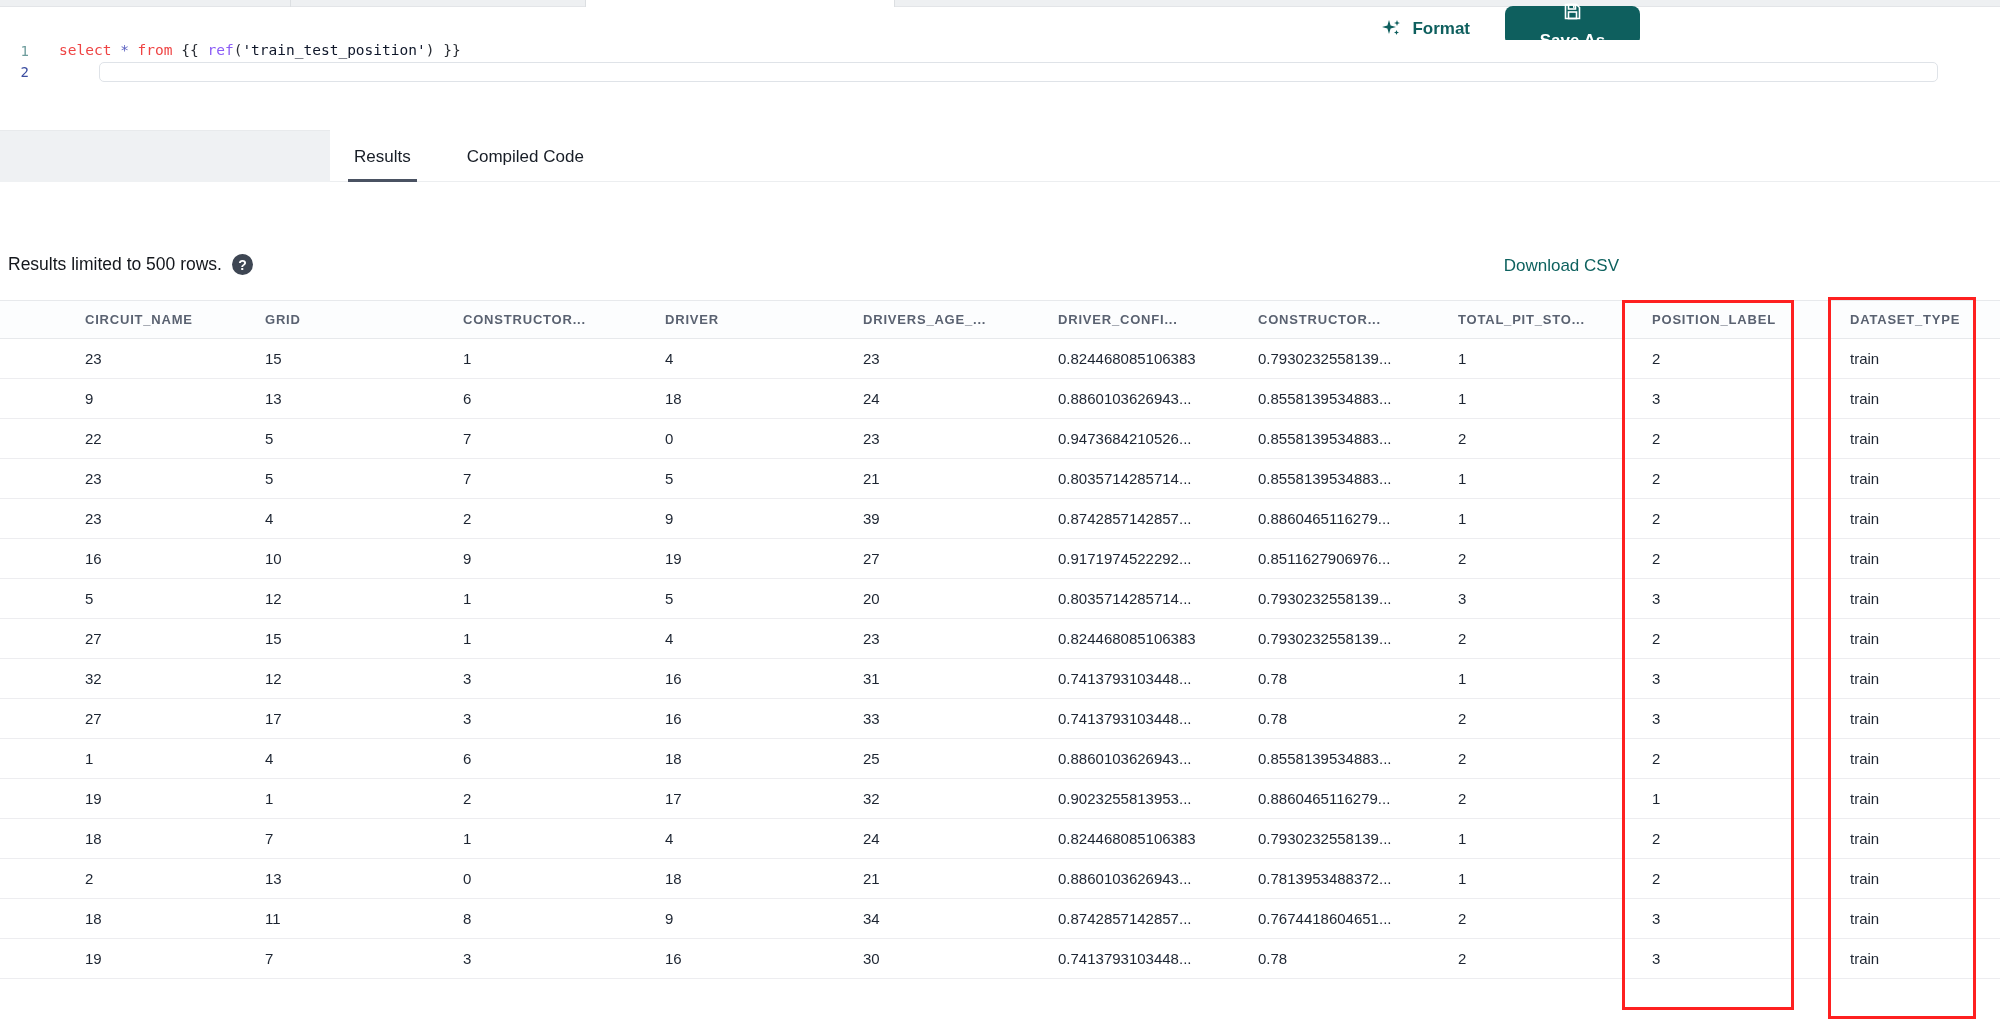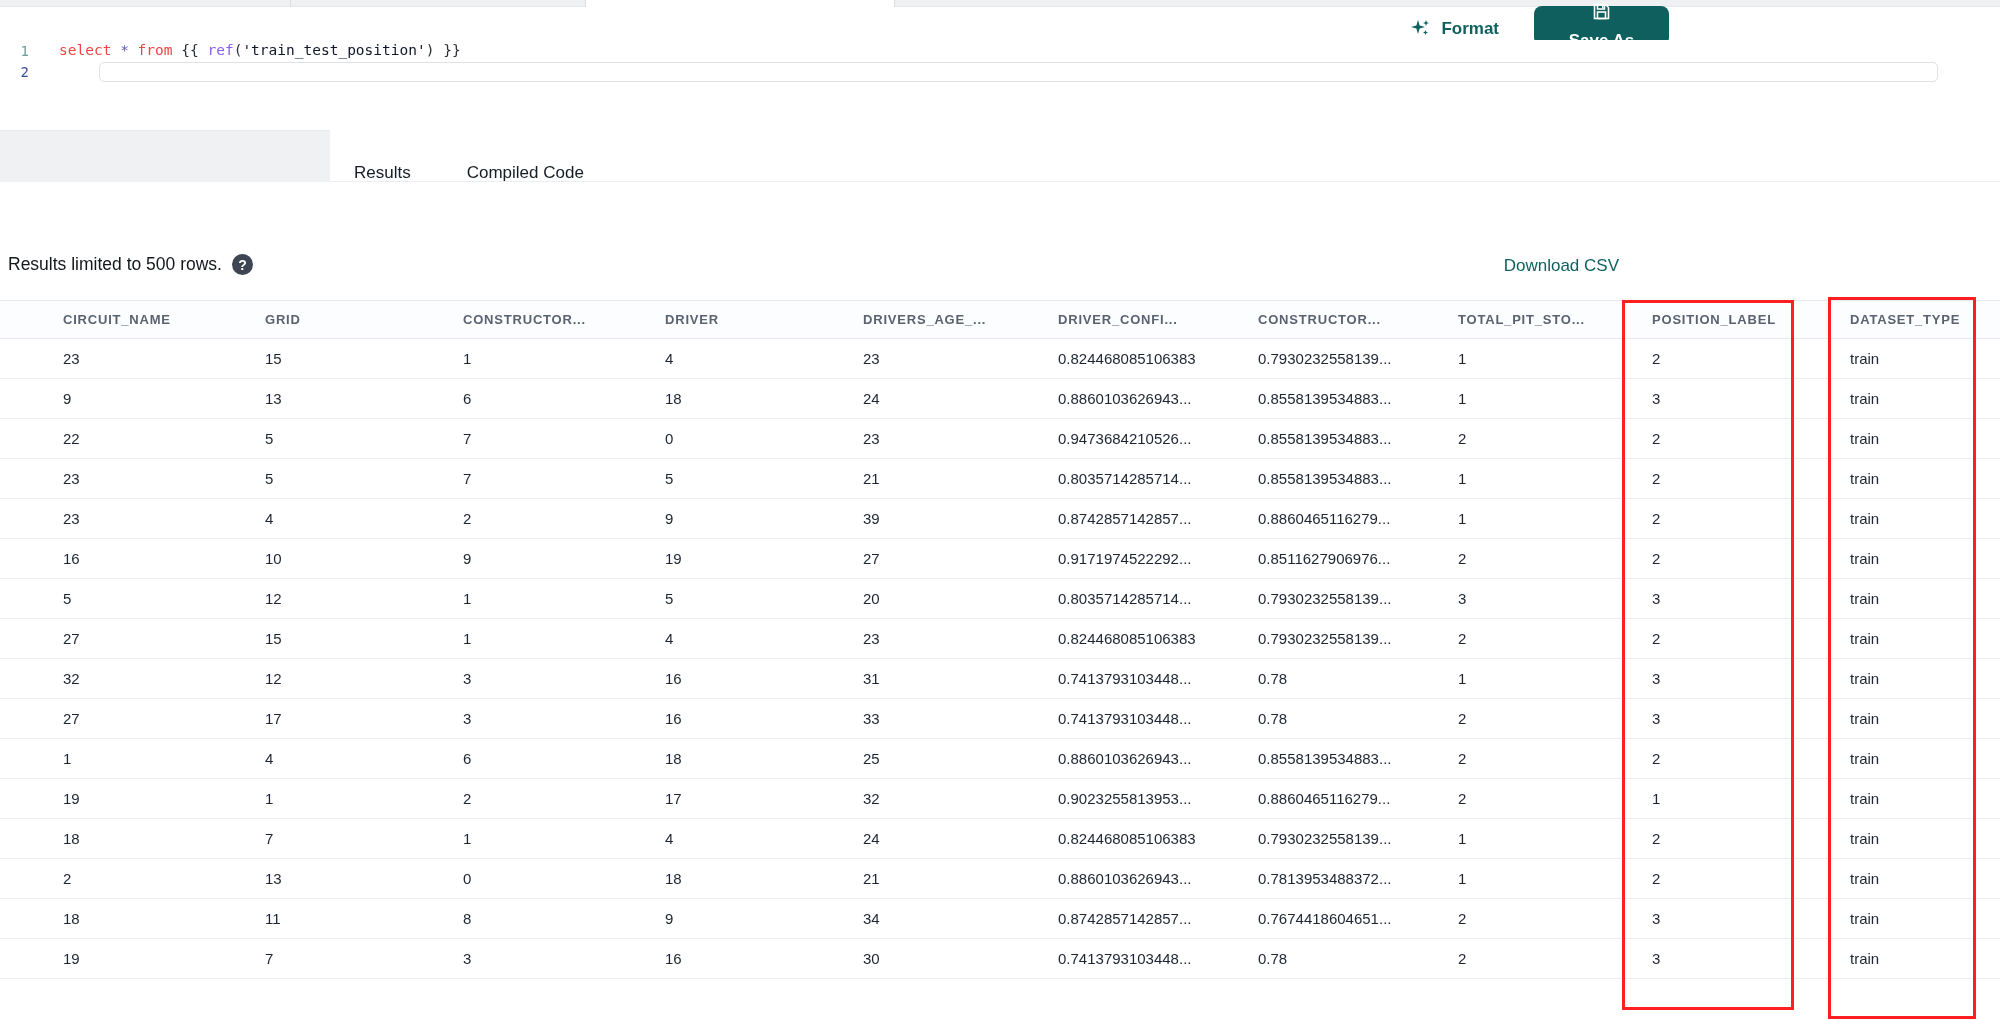--- a/index.html
+++ b/index.html
@@ -8,21 +8,21 @@
   .screen { position:relative; width:2000px; height:1020px; background:#fff; }
 
   
   .top-strip { position:absolute; left:0; top:0; width:2000px; height:7px;
     background:#eef0f2; border-bottom:1px solid #e3e5e8; }
   .top-strip .active-seg { position:absolute; left:585px; top:0; width:310px; height:7px;
     background:#ffffff; border-left:1px solid #dcdfe2; border-right:1px solid #dcdfe2; }
   .top-strip .seg-divider { position:absolute; left:290px; top:0; width:1px; height:7px; background:#dcdfe2; }
 
   
-  .toolbar { position:absolute; left:0; top:7px; width:1652px; height:40px; background:#fff;margin-left:29px; }
+  .toolbar { position:absolute; left:0; top:7px; width:1652px; height:40px; background:#fff; }
   .format-btn { position:absolute; right:182px; top:8px; height:28px; display:flex; align-items:center;
     gap:9px; color:#0e5f5e; font-size:17px; font-weight:600; cursor:pointer; }
   .saveas-btn { position:absolute; right:12px; top:-1px; width:135px; height:40px; background:#0e5f5e;
     border-radius:8px; display:flex; align-items:center; justify-content:center; gap:10px;
     color:#fff; font-size:17px; font-weight:600; cursor:pointer;flex-direction:column; }
   .minimap { position:absolute; right:95px; top:55px; width:50px; height:6px; display:flex;
     align-items:center; gap:2px; }
   .minimap i { display:block; height:3px; border-radius:1px; }
 
   
@@ -46,21 +46,21 @@
     border-bottom:1px solid #eceef0; }
   .btn-panel { position:absolute; left:0; top:0; width:330px; height:52px; background:#eff1f3;
     border-top:1px solid #e8eaec; }
   .ui-btn { position:absolute; top:7px; height:38px; background:#fff; border:1px solid #d7dade;
     border-radius:8px; display:flex; align-items:center; justify-content:center; gap:10px;
     font-size:16px; font-weight:600; color:#20262f; cursor:pointer;
     box-shadow:0 1px 1px rgba(0,0,0,0.04);margin-top:48px; }
   .preview-btn { left:14px; width:121px; }
   .compile-btn { left:166px; width:144px; }
   .compile-glyph { font-family:"DejaVu Sans Mono", monospace; font-size:14px; font-weight:700; color:#20262f; }
-  .tabs { position:absolute; left:352px; top:16px; height:52px; display:flex; align-items:center; gap:52px;
+  .tabs { position:absolute; left:352px; top:0; height:52px; display:flex; align-items:center; gap:52px;
     padding-top:2px; }
   .tab { font-size:17px; color:#171d26; cursor:pointer; position:relative; height:50px;
     display:flex; align-items:center; padding:0 2px; }
   .tab.active::after { content:""; position:absolute; left:-4px; right:-4px; bottom:0px; height:3px;
     background:#4a5262; }
 
   
   .results-meta { position:absolute; left:0; top:182px; width:1627px; height:118px; background:#fff; }
   .limit-note { position:absolute; left:8px; top:72px; font-size:17.5px; color:#14171c;
     display:flex; align-items:center; gap:10px; }
@@ -70,21 +70,21 @@
   .download-link { position:absolute; right:8px; top:74px; font-size:17px; color:#0e625f; cursor:pointer; }
 
   
   .table-area { position:absolute; left:0; top:300px; width:2000px; height:720px; background:#fff; }
   table.results { width:2000px; border-collapse:collapse; table-layout:fixed; }
   table.results th { border-top:1px solid #e7e9ec; border-bottom:1px solid #e7e9ec; background:#fcfdfe;
     height:38px; text-align:left; font-size:13px; font-weight:700; letter-spacing:0.8px;
     color:#5a6271; padding-left:13px; white-space:nowrap; overflow:hidden; }
   table.results td { height:40px; border-bottom:1px solid #ededf0; font-size:15px; color:#1d2532;
     padding-left:13px; white-space:nowrap; overflow:hidden; }
-  table.results th:first-child, table.results td:first-child { padding-left:63px; }
+  table.results th:first-child, table.results td:first-child { padding-left:85px; }
 
   
   .hl-box { position:absolute; border:3px solid #fe2020; pointer-events:none; }
   .hl-box.position-label { left:1622px; top:0px; width:172px; height:710px; }
   .hl-box.dataset-type { left:1828px; top:-3px; width:148px; height:722px; }
 
   svg { display:block; }
 </style>
 </head>
 <body>

